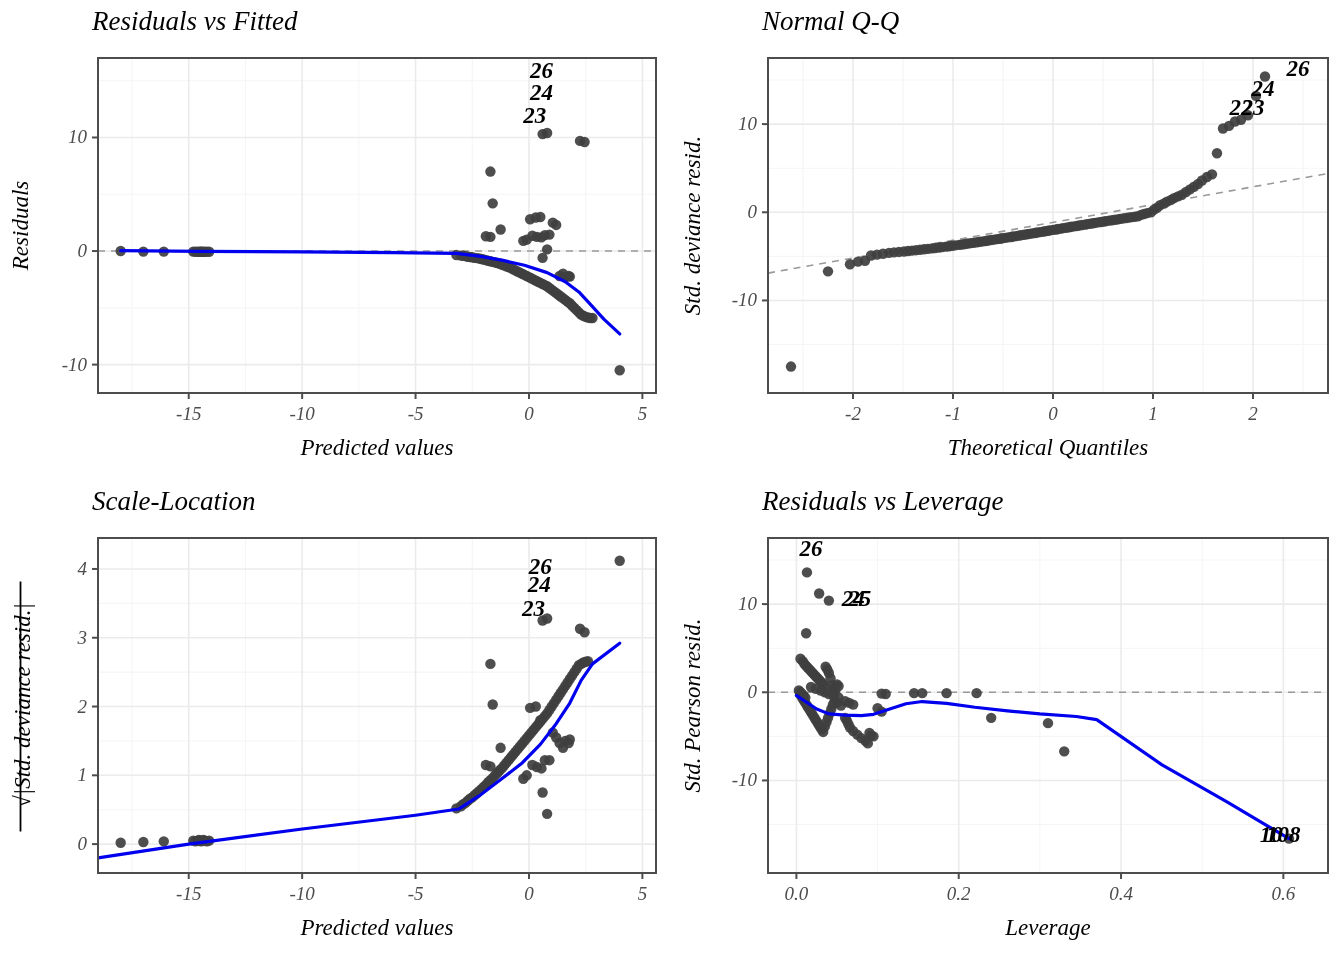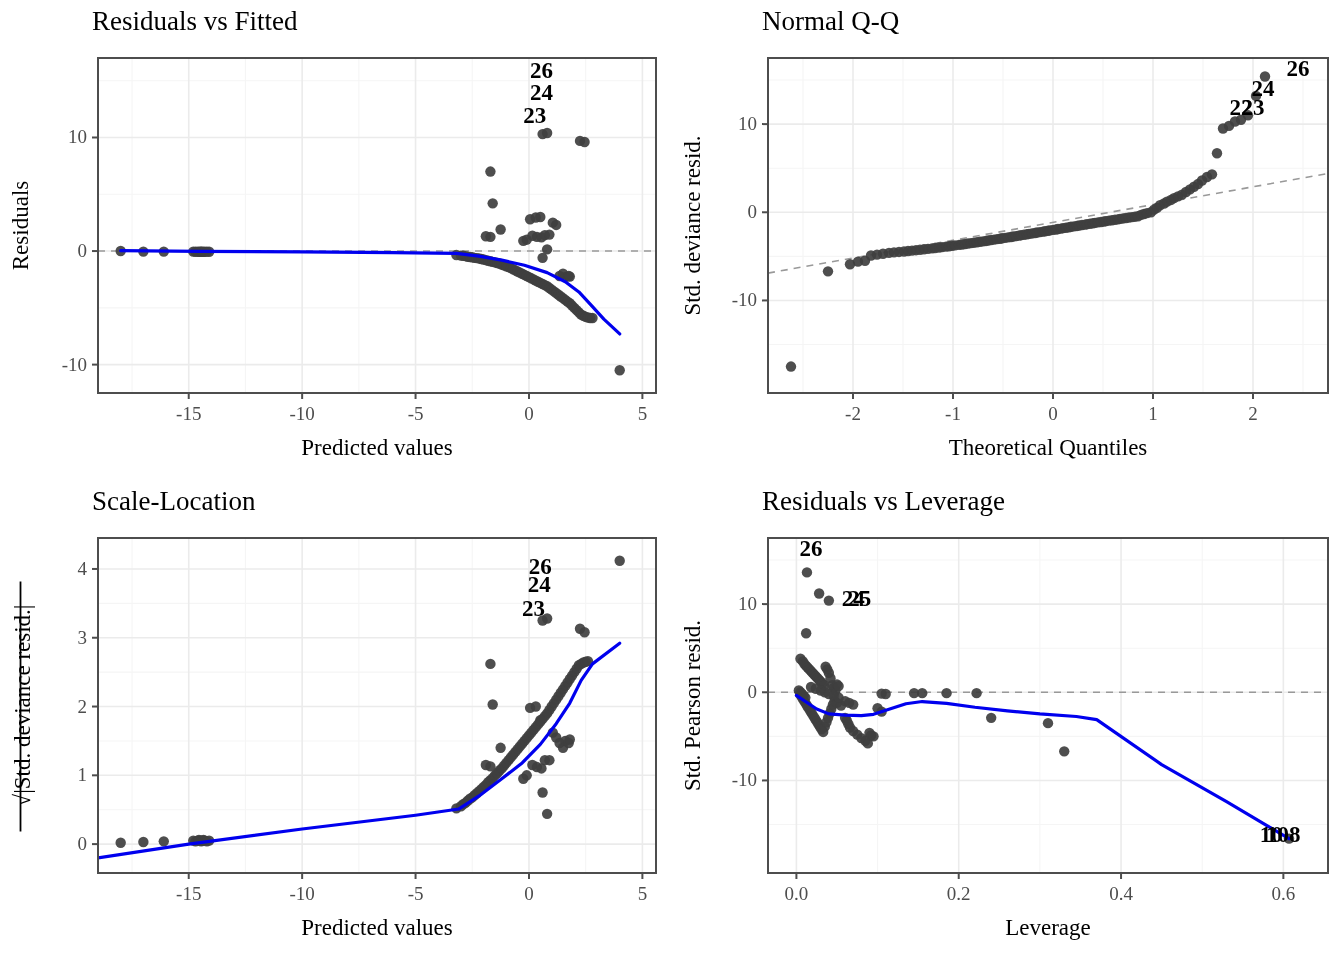--- a/index.html
+++ b/index.html
@@ -1,18 +1,18 @@
 <!DOCTYPE html>
 <html><head>
 <meta charset="utf-8">
 <style>
   html,body{margin:0;padding:0;background:#ffffff;}
   body{width:1344px;height:960px;font-family:"Liberation Serif",serif;}
   #grid{display:grid;grid-template-columns:672px 672px;grid-template-rows:480px 480px;width:1344px;height:960px;}
-  .panel{position:relative;width:672px;height:480px;}
+  .panel{position:relative;width:672px;height:480px;font-style:italic;}
   .panel svg{display:block;}
   .ttl{font-family:"Liberation Serif",serif;font-size:27px;fill:#000;}
   .axlab{font-family:"Liberation Serif",serif;font-size:23px;fill:#000;}
   .tick{font-family:"Liberation Serif",serif;font-size:19px;fill:#4d4d4d;}
   .ptlab{font-family:"Liberation Serif",serif;font-size:23px;font-weight:bold;fill:#000;}
 </style>
 </head>
 <body>
 
 <div id="grid">

